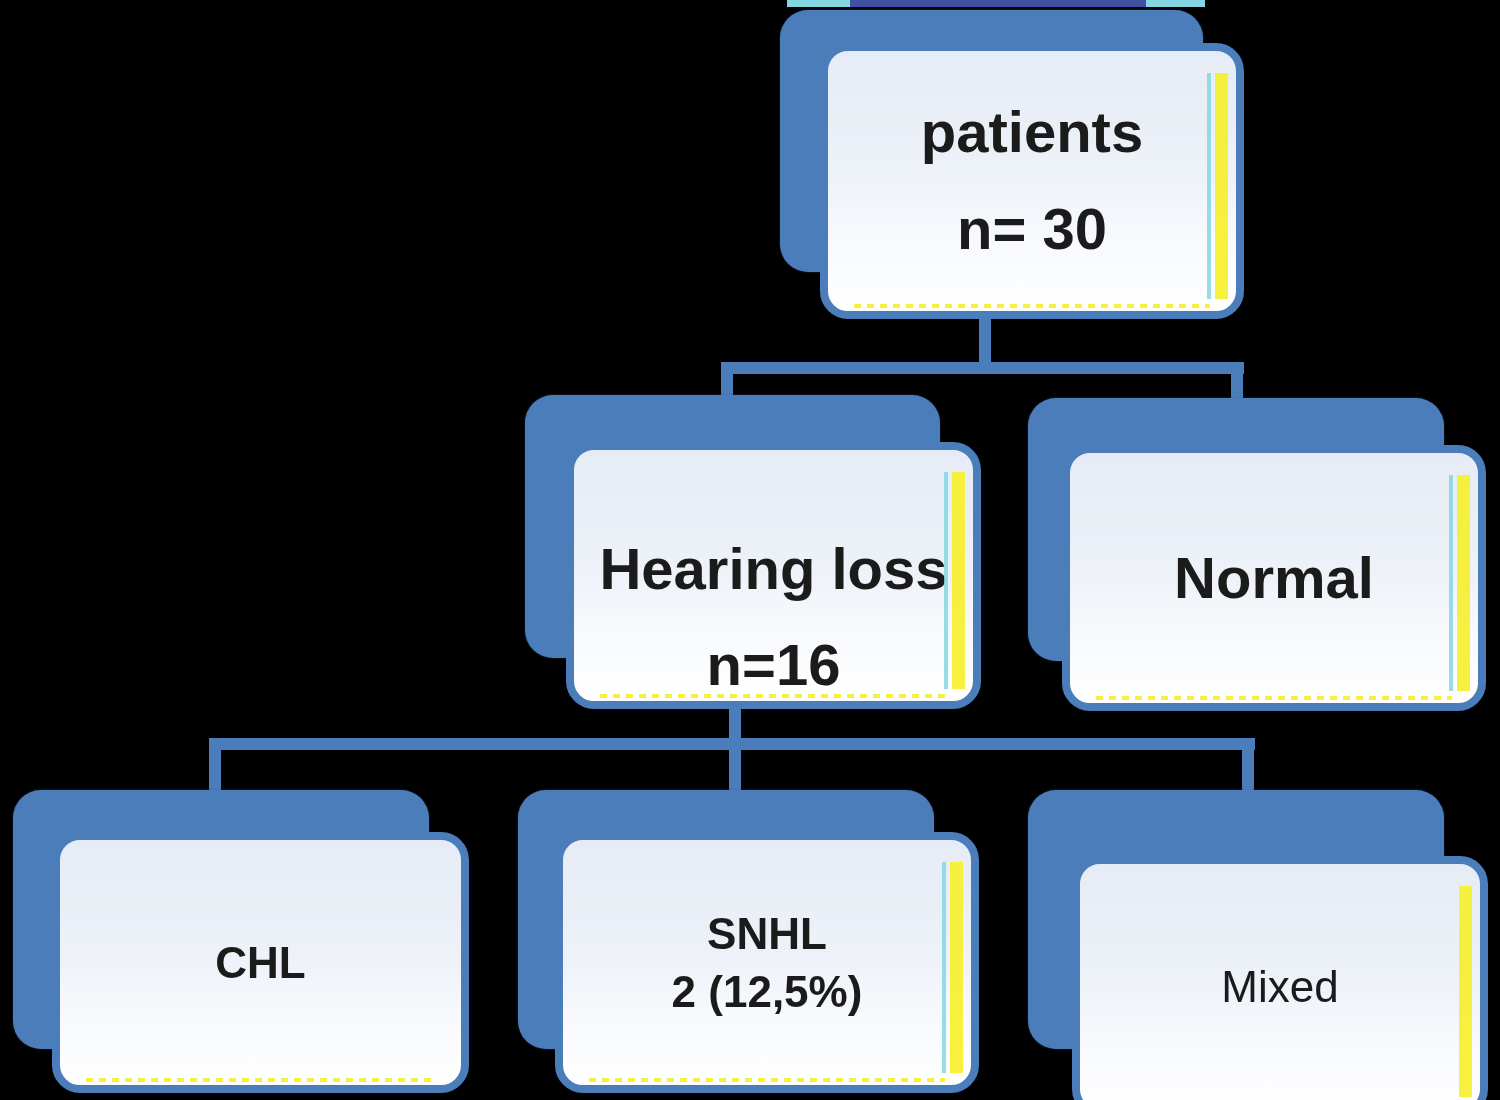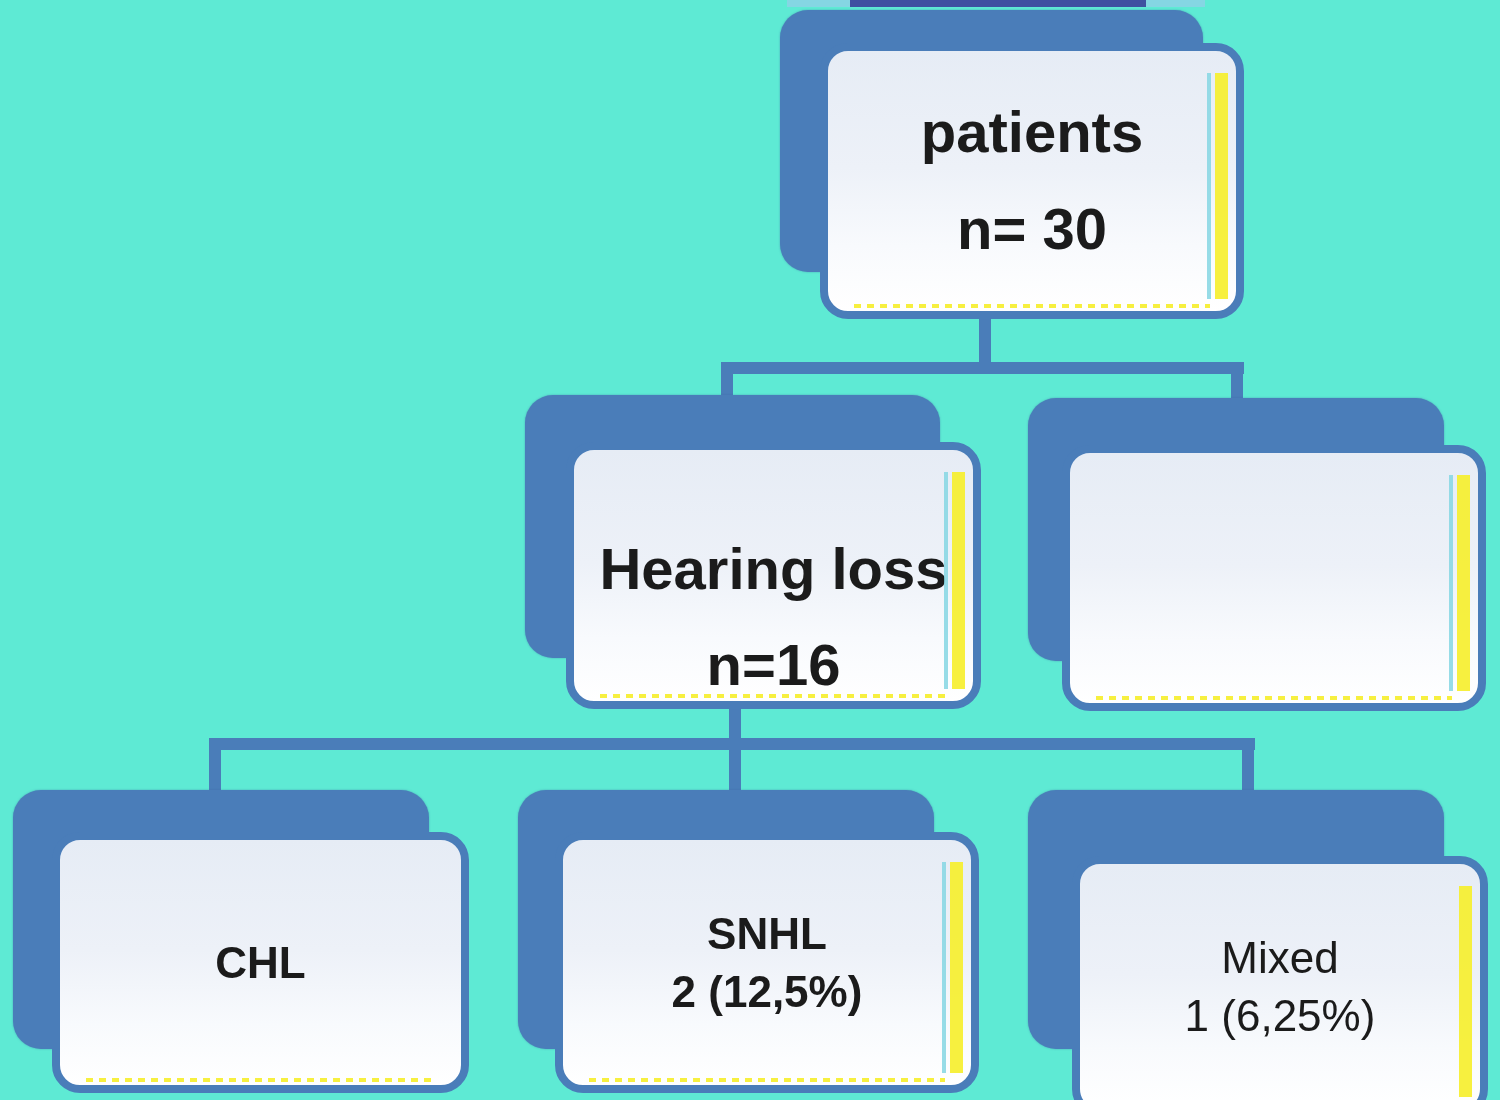--- a/index.html
+++ b/index.html
@@ -4,21 +4,21 @@
 <style>
   :root{
     --box-blue:#4a7db9;
     --text:#1b1b1b;
     --artifact-yellow:#f6ee2a;
     --artifact-cyan:#85d6e3;
     --artifact-navy:#3f51a0;
   }
   html,body{margin:0;padding:0;background:#ffffff;}
   .canvas{
-    position:relative;width:1500px;height:1100px;background:#5eead4;overflow:hidden;
+    position:relative;width:1500px;height:1100px;background:#000000;overflow:hidden;
     font-family:"Liberation Sans", sans-serif;color:var(--text);
   }
   .connector{position:absolute;background:var(--box-blue);z-index:0;}
   .node{position:absolute;left:0;top:0;z-index:1;}
   .back{
     position:absolute;background:var(--box-blue);border-radius:28px;
     box-shadow:0 0 2px rgba(60,100,160,.55);
   }
   .front{
     position:absolute;box-sizing:border-box;
@@ -79,20 +79,21 @@
       <div class="value">n=16</div>
       <i class="band"></i>
       <i class="cyanline"></i>
       <i class="dots"></i>
     </div>
   </div>
 
   <div class="node node-upper">
     <div class="back" style="left:1028px;top:398px;width:416px;height:263px;"></div>
     <div class="front" style="left:1062px;top:445px;width:424px;height:266px;">
+      <div class="label">Normal</div>
       <i class="band"></i>
       <i class="cyanline"></i>
       <i class="dots"></i>
     </div>
   </div>
 
   <div class="node node-lower">
     <div class="back" style="left:13px;top:790px;width:416px;height:259px;"></div>
     <div class="front" style="left:52px;top:832px;width:417px;height:261px;">
       <div class="label">CHL</div>
@@ -108,19 +109,18 @@
       <i class="band"></i>
       <i class="cyanline"></i>
       <i class="dots"></i>
     </div>
   </div>
 
   <div class="node node-lower node-regular">
     <div class="back" style="left:1028px;top:790px;width:416px;height:259px;"></div>
     <div class="front" style="left:1072px;top:856px;width:416px;height:261px;text-align:center;">
       <div class="label">Mixed</div>
-      <div class="value">1 (6,25%)</div>
       <i class="band"></i>
       <i class="dots"></i>
     </div>
   </div>
 
 </div>
 
 </body></html>

